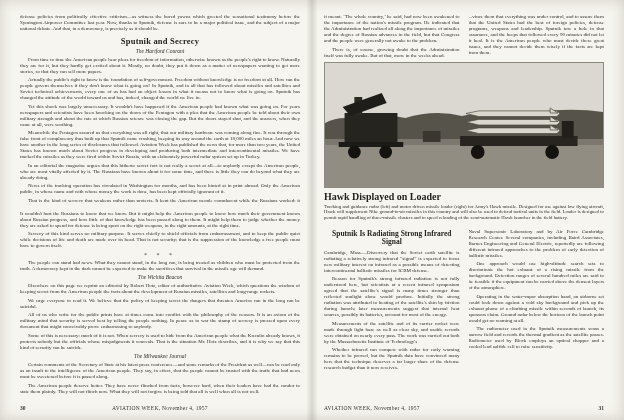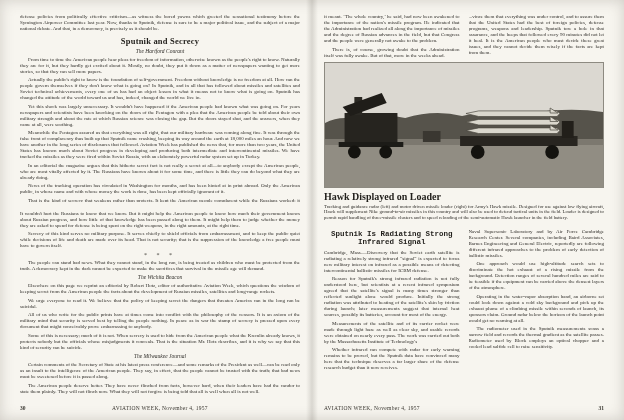--- a/index.html
+++ b/index.html
@@ -31,21 +31,21 @@
   .ed-head { margin:5px 0 1px 0; font-size:8.5px; line-height:9.5px; font-weight:bold; text-align:center; letter-spacing:.2px; color:#211f1b; }
   .ed-src  { margin:0 0 3px 0; font-size:5.5px; font-style:italic; text-align:center; }
   .sep { text-align:center; font-size:6px; letter-spacing:4px; margin:1px 0 2px 0; color:#44413b; }
 
   .photo-frame { margin-top:2px; border:0.5px solid #8d8a81; background:#c9c6bf; }
   svg.photo { display:block; width:100%; height:124px; }
 
   .cap-title { margin:3px 0 1.5px 0; font-size:10px; font-weight:bold; color:#211f1b; }
   .caption { font-size:4.8px; line-height:5.7px; height:22px; overflow:hidden; text-align:justify; }
 
-  .art-head { margin:1px 0 3px 0; font-size:7.5px; line-height:8.5px; font-weight:bold; text-align:center; color:#211f1b;font-family:Liberation Mono, monospace; }
+  .art-head { margin:1px 0 3px 0; font-size:7.5px; line-height:8.5px; font-weight:bold; text-align:center; color:#211f1b; }
 
   .footer { position:absolute; bottom:7px; left:20px; right:12px; height:8px; font-size:5.5px; color:#3a3731; }
   .page.right .footer { left:12px; right:20px; }
   .f-num-left  { position:absolute; left:0; top:0; font-weight:bold; }
   .f-num-right { position:absolute; right:0; top:0; font-weight:bold; }
   .f-mag-center{ position:absolute; left:0; right:0; top:0; text-align:center; letter-spacing:.3px; }
   .f-mag-left  { position:absolute; left:0; top:0; letter-spacing:.3px; }
 </style>
 </head>
 <body>

